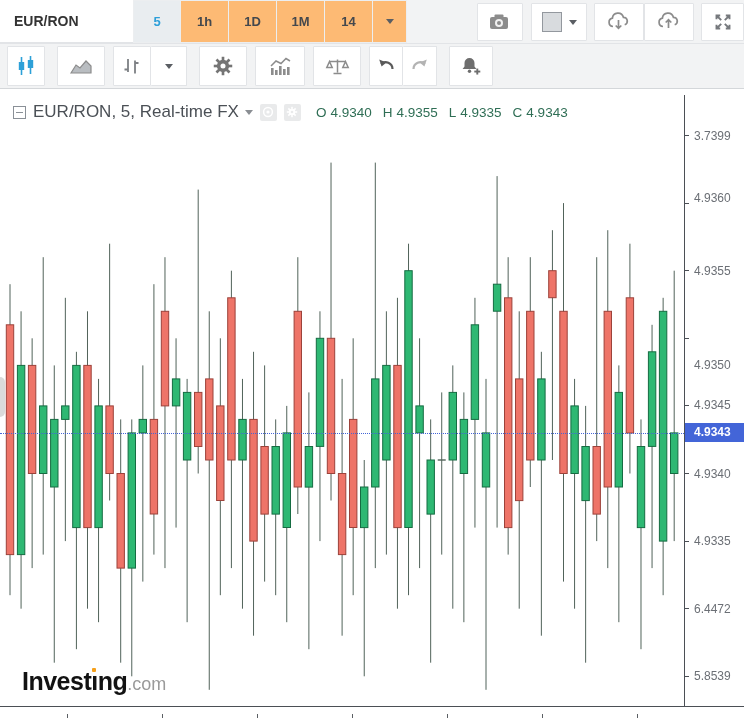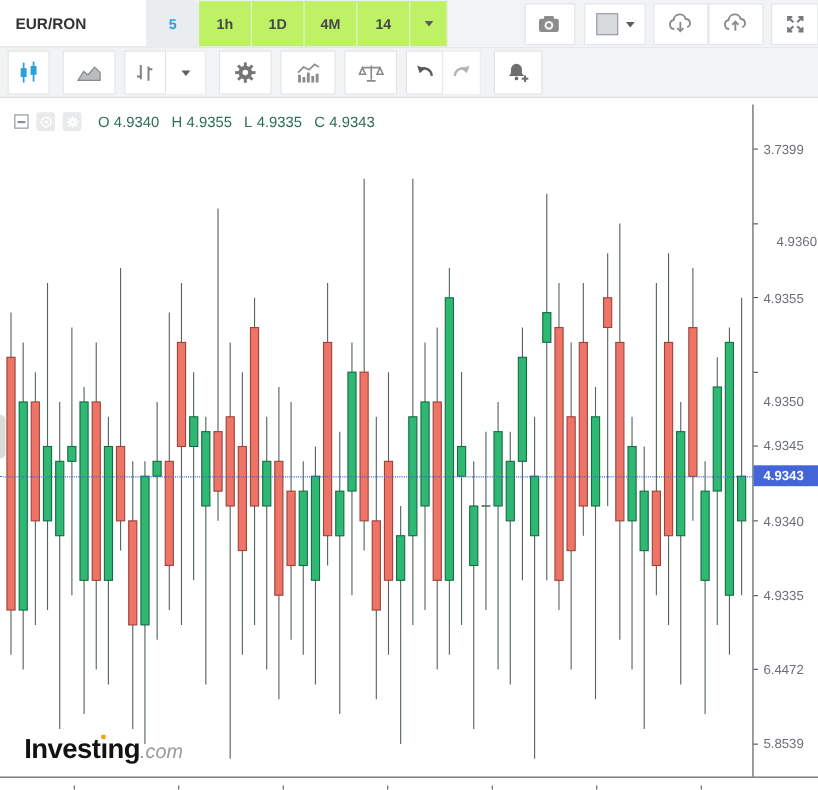--- a/index.html
+++ b/index.html
@@ -11,21 +11,21 @@
   
   .row1 { position:absolute; top:0; left:0; width:744px; height:44px;
           background:#f2f3f4; border-bottom:1px solid #e2e4e7; }
   .row2 { position:absolute; top:44px; left:0; width:744px; height:45px;
           background:#f2f3f4; border-bottom:1px solid #d4d7da; }
   .btn { position:absolute; background:#fff; border:1px solid #e2e4e7;
          display:flex; align-items:center; justify-content:center; cursor:pointer; }
   .symbol-btn { left:0; top:0; width:136px; height:43px; justify-content:flex-start;
                 padding-left:14px; font-size:14px; font-weight:bold; color:#333; border-left:none; border-top:none; }
   .interval-group { position:absolute; left:133px; top:0; height:43px; display:flex; }
-  .interval-btn { width:48px; height:43px; background:#bef264; border:1px solid #eceef0;
+  .interval-btn { width:48px; height:43px; background:#fdba74; border:1px solid #eceef0;
                   border-left:none; display:flex; align-items:center; justify-content:center;
                   font-size:13px; font-weight:bold; color:#44484d; cursor:pointer; }
   .interval-btn:first-child { border-left:1px solid #eceef0; }
   .interval-btn.active { background:#e9edf0; color:#2d9fd9; }
   .caret { width:0; height:0; border-left:4px solid transparent; border-right:4px solid transparent;
            border-top:5px solid #5a5e63; display:inline-block; }
   .caret.light { border-top-color:#8a8e93; }
   .r1 { top:3px; height:38px; border-radius:1px; }
   .icon { display:flex; align-items:center; justify-content:center; }
   
@@ -50,38 +50,38 @@
   .chip { width:17px; height:17px; background:#e9eaeb; border-radius:2px; cursor:pointer;
           display:flex; align-items:center; justify-content:center; }
   .ohlc { display:flex; align-items:center; gap:11px; margin-left:8px; font-size:13.5px; color:#2f6e55; }
   .ohlc .pair { display:flex; gap:4px; }
   
   .logo { position:absolute; left:22px; top:578px; cursor:pointer; }
   .logo .brand { font-size:25px; font-weight:bold; color:#121212; letter-spacing:-0.5px; }
   .logo .idot { position:relative; }
   .logo .idot .tittle { position:absolute; left:1px; top:1px; width:4px; height:4px;
                         background:#f6a01b; border-radius:1px; }
-  .logo .suffix { font-size:18px; color:#9a9a9a;font-style:italic; }
+  .logo .suffix { font-size:18px; color:#9a9a9a; }
   .edge-handle { position:absolute; left:0; top:288px; width:5px; height:40px;
                  background:#dadada; border-radius:0 5px 5px 0; cursor:pointer; }
 </style>
 </head>
 <body>
 
 <div class="app">
 
   <div class="row1">
     <div class="btn symbol-btn">
       <span>EUR/RON</span>
     </div>
     <div class="interval-group">
       <div class="interval-btn active">5</div>
       <div class="interval-btn">1h</div>
       <div class="interval-btn">1D</div>
-      <div class="interval-btn">4M</div>
+      <div class="interval-btn">1M</div>
       <div class="interval-btn">14</div>
       <div class="interval-btn" style="width:34px;">
         <span class="caret"></span>
       </div>
     </div>
 
     <div class="btn r1" style="left:477px; width:46px;">
       <span class="icon">
         <svg width="24" height="20" viewBox="0 0 24 20">
           <rect x="6.5" y="2.5" width="9" height="5" rx="1" fill="#8c8c8c"></rect>
@@ -469,21 +469,21 @@
           <rect x="670.5" width="7.4" y="337.9" height="40.6" fill="#2eb873" stroke="#156c42"></rect>
         </g>
       </svg>
 
     <div id="price-line" style="top: 343.9px;"></div>
 
     <div id="axis">
         <div class="axis-tick" style="top: 40.1px;"></div>
         <div class="axis-label" style="top: 33.6px;">3.7399</div>
         <div class="axis-tick" style="top: 107.6px;"></div>
-        <div class="axis-label" style="top: 118px; margin-left: 12px;">4.9360</div>
+        <div class="axis-label" style="top: 96px;">4.9360</div>
         <div class="axis-tick" style="top: 175.2px;"></div>
         <div class="axis-label" style="top: 168.7px;">4.9355</div>
         <div class="axis-tick" style="top: 242.8px;"></div>
         <div class="axis-label" style="top: 236.3px; margin-top: 27px;">4.9350</div>
         <div class="axis-tick" style="top: 310.4px;"></div>
         <div class="axis-label" style="top: 303px;">4.9345</div>
         <div class="axis-tick" style="top: 378px;"></div>
         <div class="axis-label" style="top: 371.5px;">4.9340</div>
         <div class="axis-tick" style="top: 445.6px;"></div>
         <div class="axis-label" style="top: 439.1px;">4.9335</div>
@@ -500,20 +500,24 @@
         <div class="bottom-tick" style="left: 162px;"></div>
         <div class="bottom-tick" style="left: 257px;"></div>
         <div class="bottom-tick" style="left: 352px;"></div>
         <div class="bottom-tick" style="left: 447px;"></div>
         <div class="bottom-tick" style="left: 542px;"></div>
         <div class="bottom-tick" style="left: 637px;"></div>
       </div>
 
     <div class="legend">
       <div class="collapse-box"></div>
+      <div class="legend-title">
+        <span>EUR/RON, 5, Real-time FX</span>
+        <span class="caret light"></span>
+      </div>
       <div class="chip">
         <svg width="12" height="12" viewBox="0 0 12 12">
           <circle cx="6" cy="6" r="4.4" fill="none" stroke="#ffffff" stroke-width="1.5"></circle>
           <circle cx="6" cy="6" r="1.6" fill="#ffffff"></circle>
         </svg>
       </div>
       <div class="chip">
         <svg width="12" height="12" viewBox="0 0 12 12">
           <g fill="#ffffff">
             <rect x="5.2" y="0.8" width="1.6" height="10.4"></rect>

